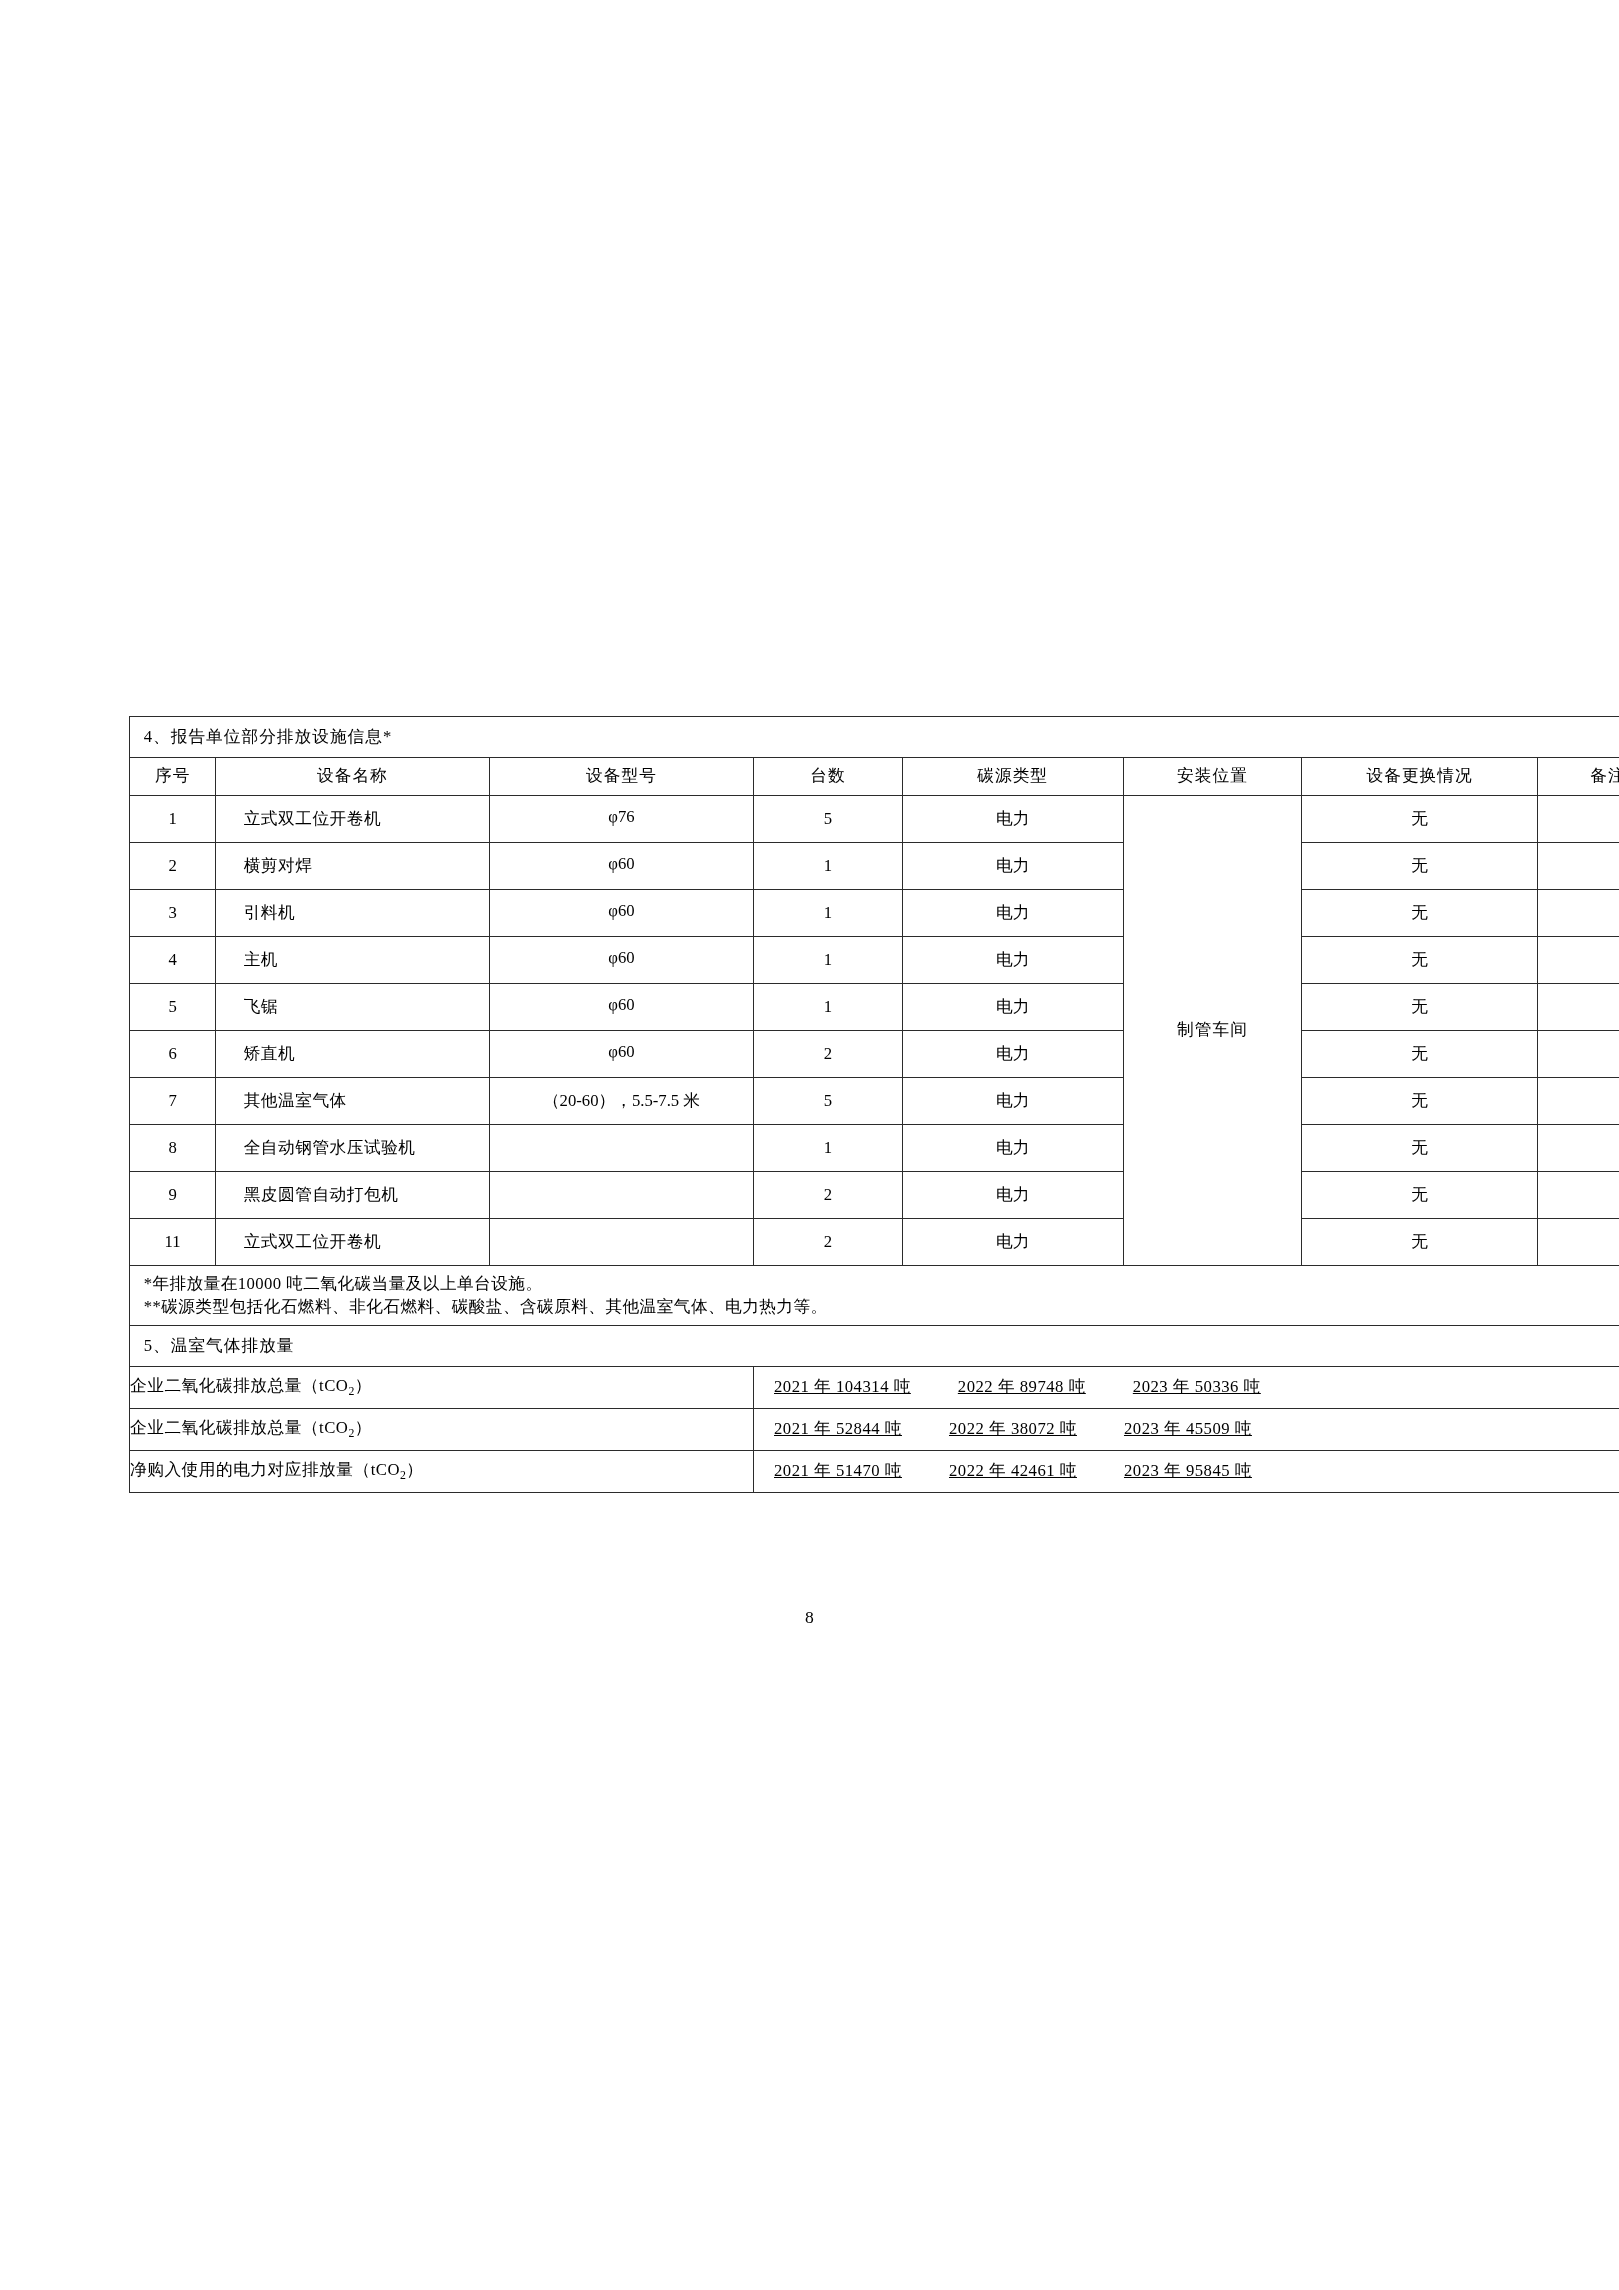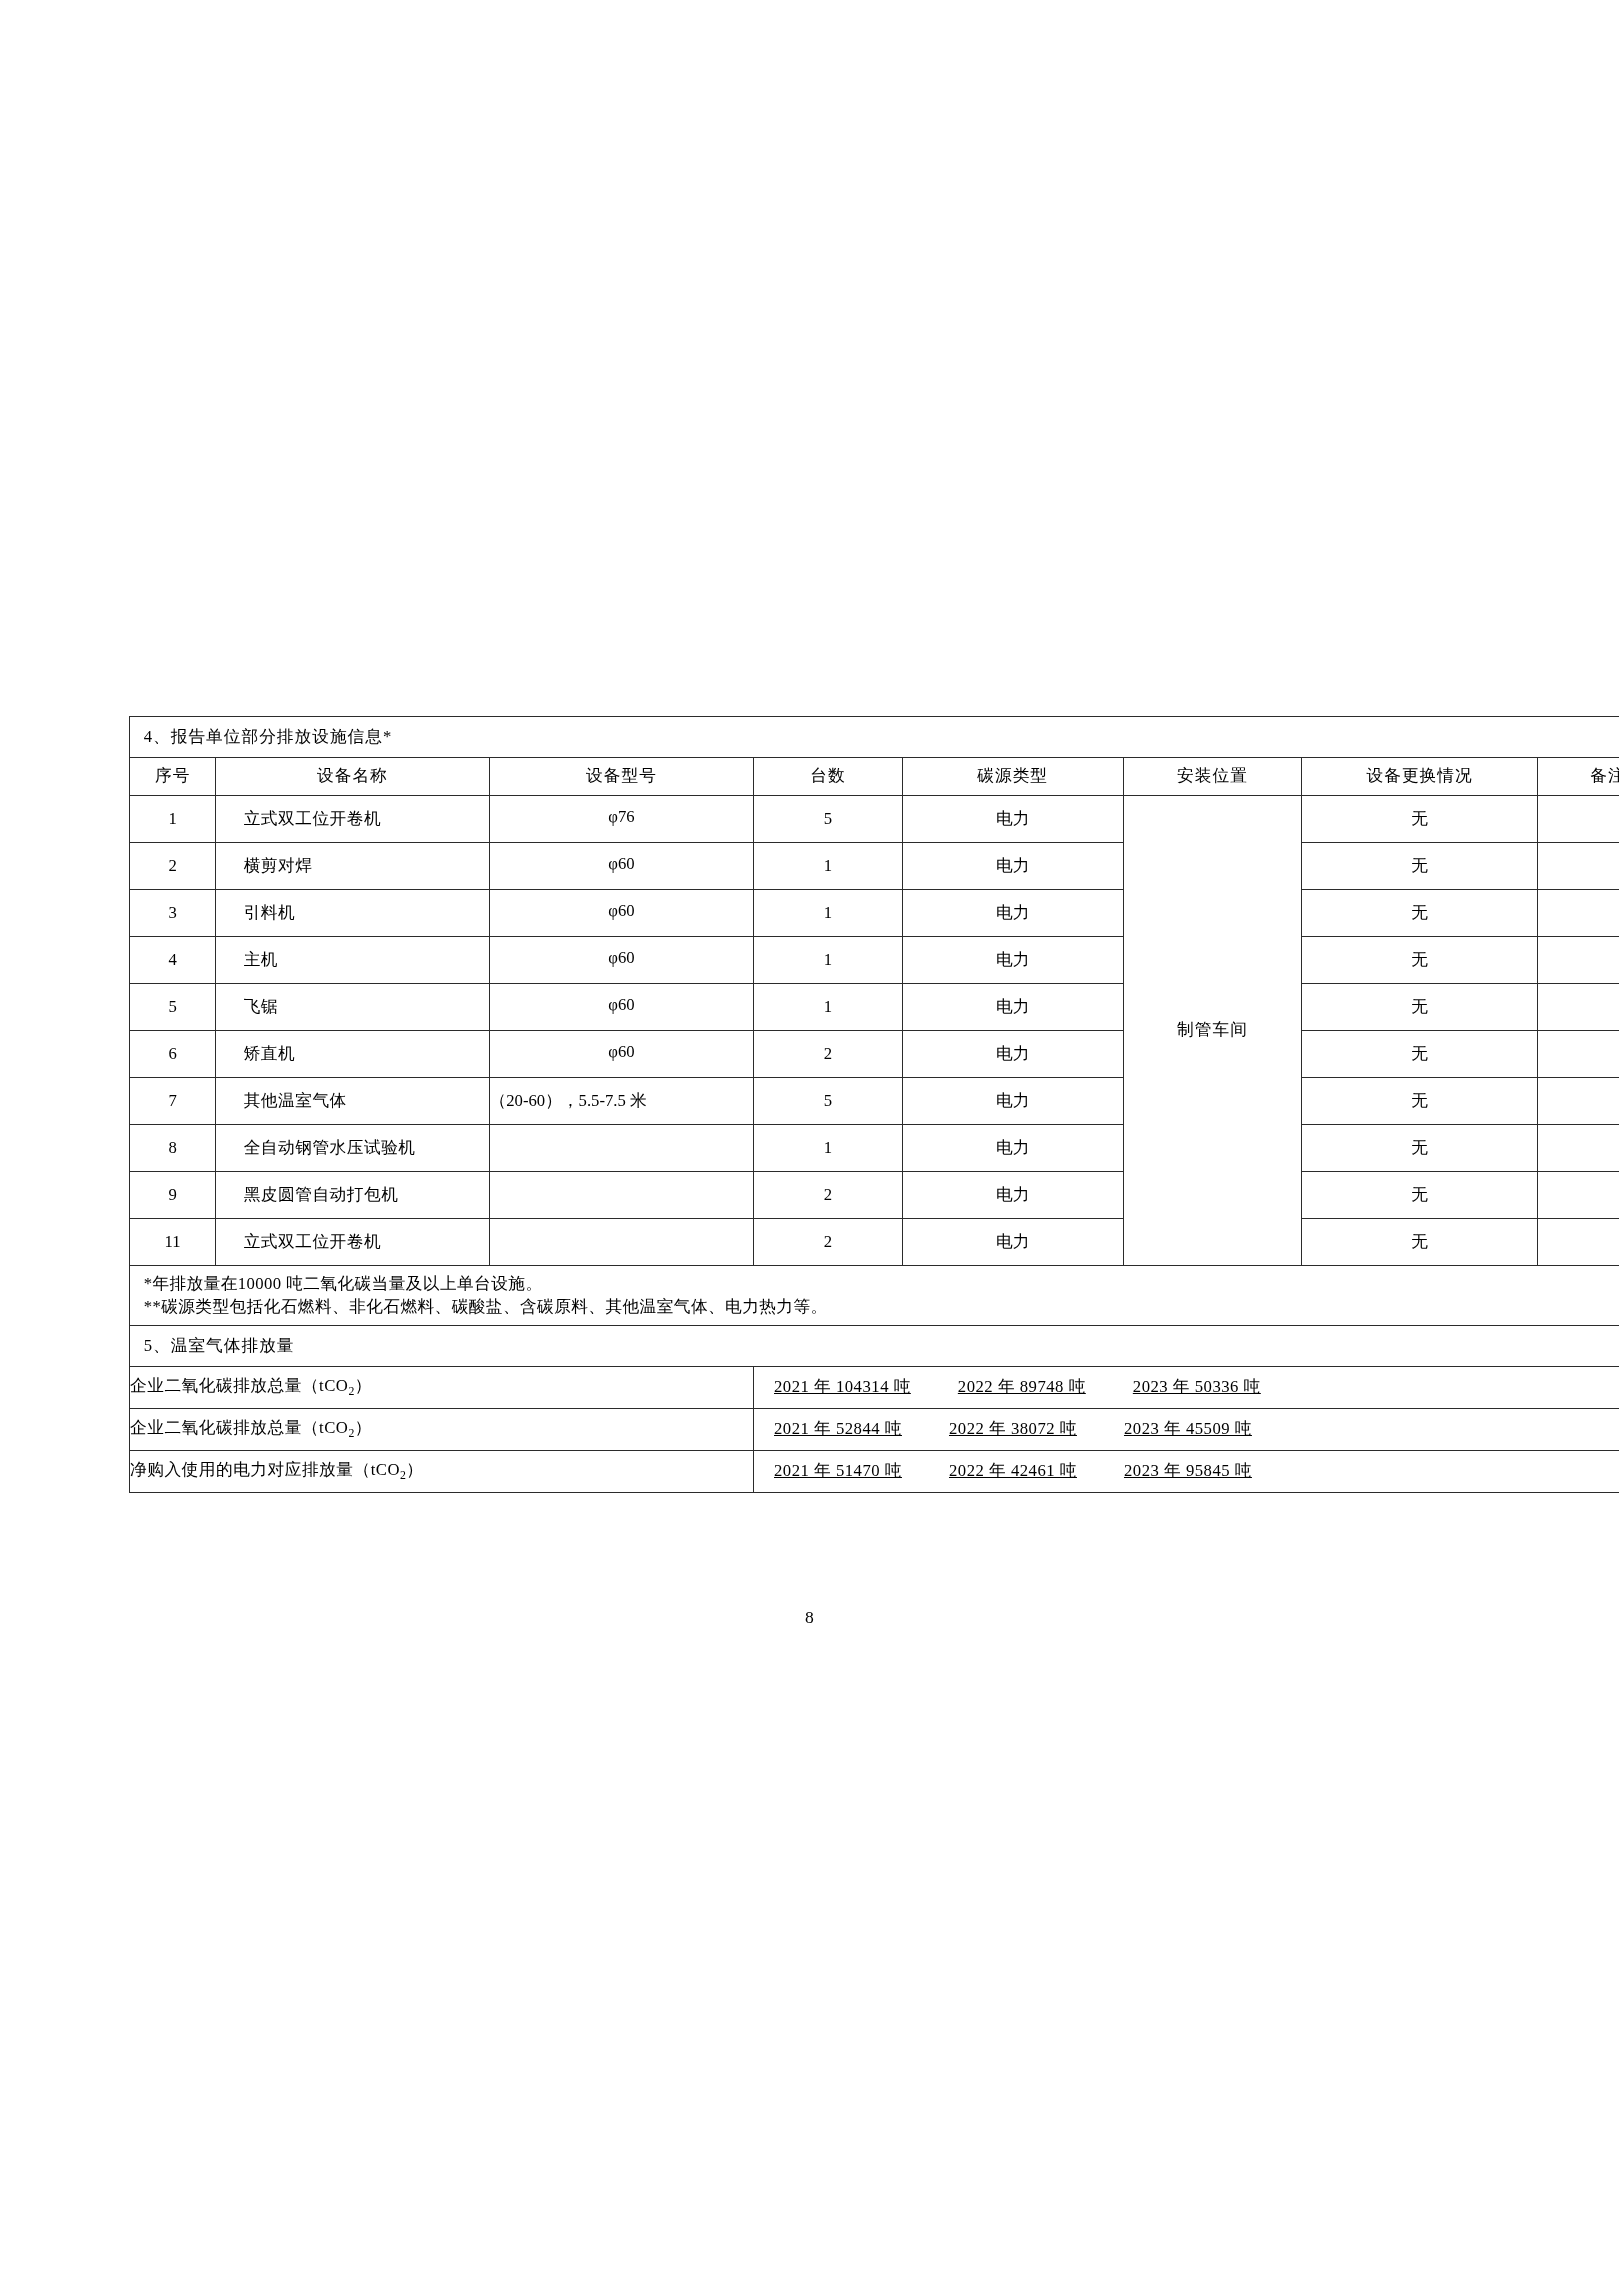--- a/index.html
+++ b/index.html
@@ -63,21 +63,21 @@
     letter-spacing: 0.5px;
     margin-left: 44px;
   }
   .model {
     text-align: center;
     font-size: 17.6px;
     vertical-align: bottom;
     padding-bottom: 3.9px !important;
   }
   .model-mid {
-    text-align: left;
+    text-align: center;
     font-size: 17.6px;
   }
   .ctr {
     text-align: center;
     font-size: 17.6px;
   }
   .install {
     text-align: center;
     font-size: 17.6px;
     letter-spacing: 1px;

